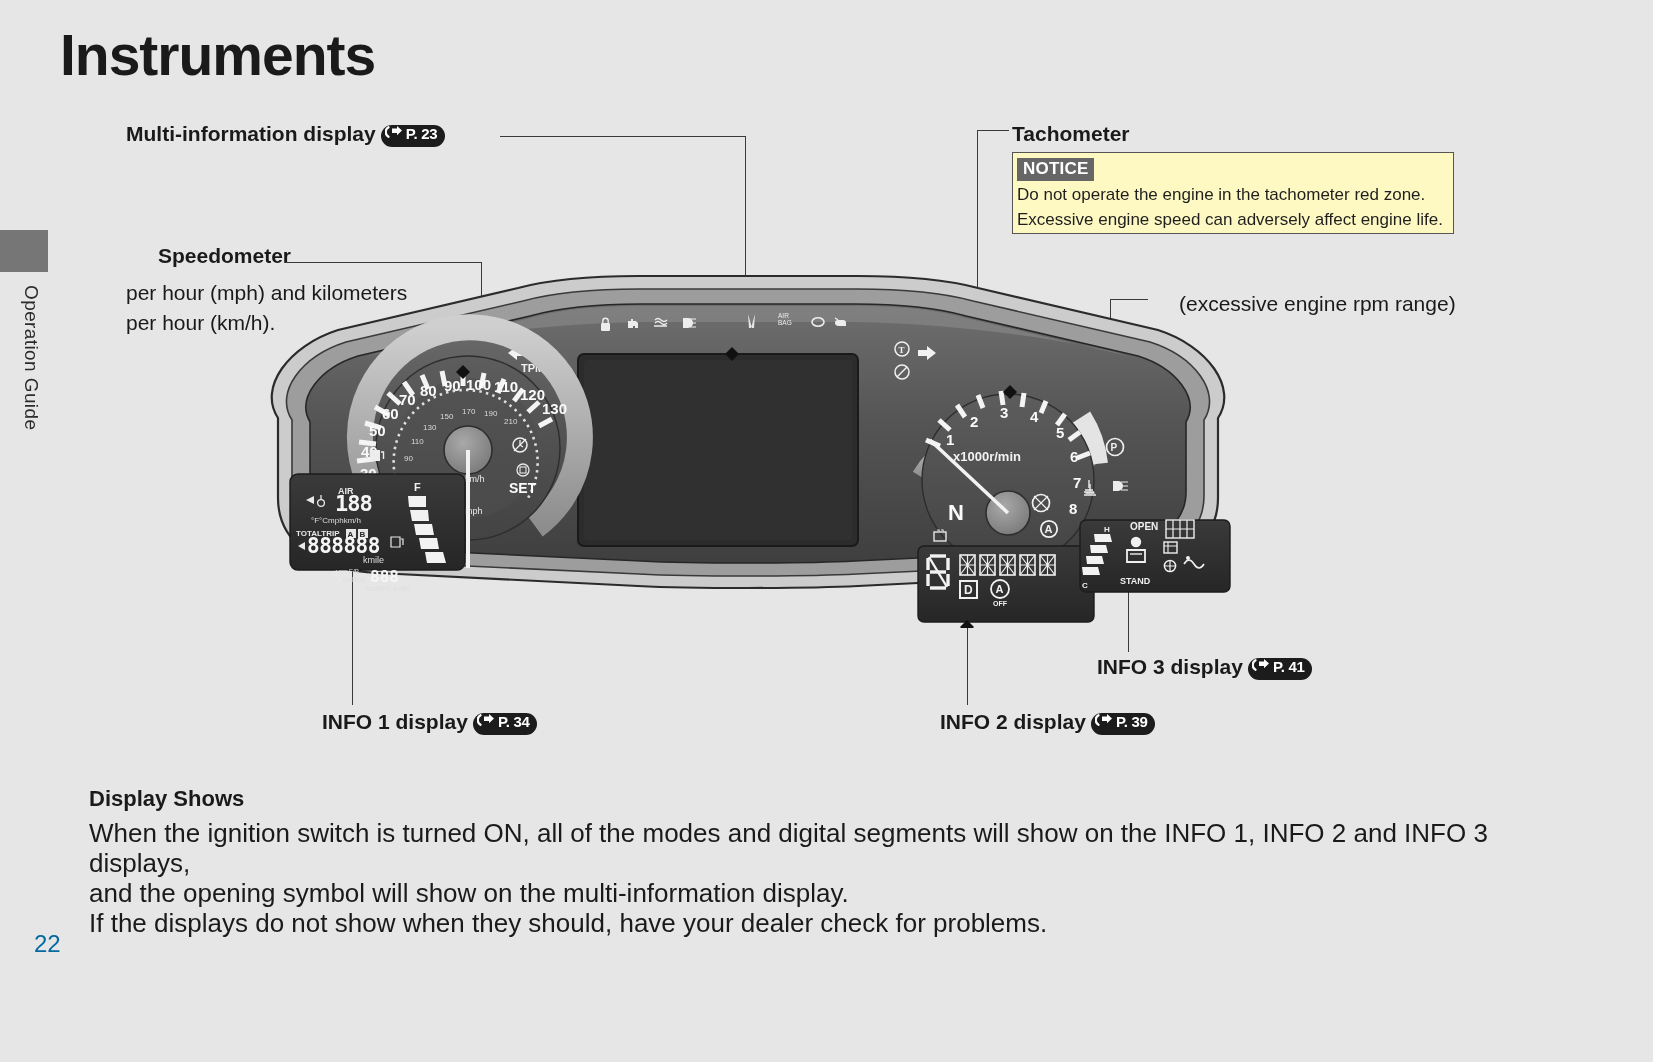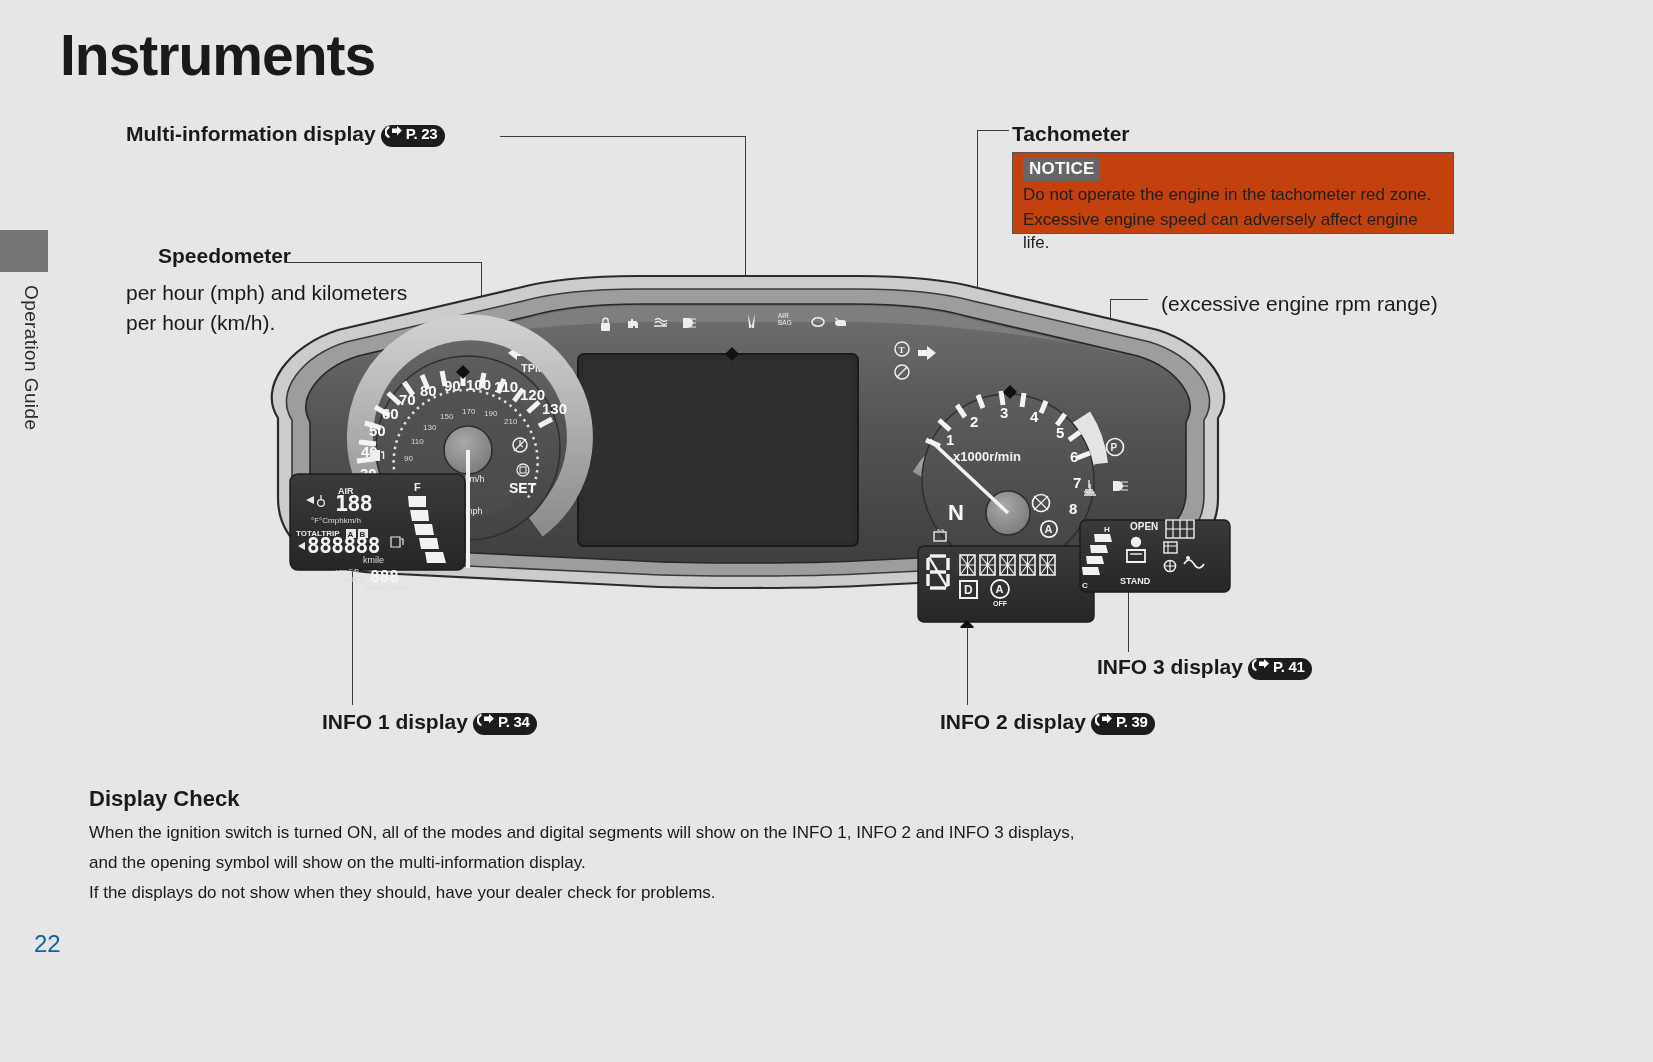--- a/index.html
+++ b/index.html
@@ -67,22 +67,22 @@
 
   
   .ln { position:absolute; background:#3a3a3a; }
   .ln.h { height:1px; }
   .ln.v { width:1px; }
 
   
   #notice-box {
     position:absolute; left:1012px; top:152px;
     width:442px; height:82px;
-    border:1px solid #555; background:#c2410c;
-    padding:5px 10px;
+    border:1px solid #555; background:#fef9c3;
+    padding:5px 4px;
   }
   #notice-tag {
     display:inline-block; background:#666; color:#fff;
     font-size:17px; font-weight:bold; padding:1px 6px 2px;
     letter-spacing:.2px;
   }
   #notice-box p {
     margin:2px 0 0; font-size:17px; line-height:23px; color:#1f1f1f;
   }
 
@@ -91,21 +91,21 @@
   
   #cluster-wrap {
     position:absolute; left:218px; top:268px;
     width:1060px; height:360px;
   }
   #cluster-wrap svg { display:block; }
 
   
   #display-check { position:absolute; left:89px; top:786px; width:1420px; }
   #dc-title { font-size:22px; font-weight:bold; margin-bottom:6px; }
-  #dc-body { font-size:17px; line-height:30px; }
+  #dc-body { font-size:26px; line-height:30px; }
 </style>
 </head>
 <body>
 
 <div id="side-tab"></div>
 <div id="side-label">Operation Guide</div>
 
 <div id="page-title">Instruments</div>
 
 <div id="page-number">22</div>
@@ -141,21 +141,21 @@
 <div class="ln v" style="left:977px; top:130px; height:255px;"></div>
 <div class="ln h" style="left:977px; top:130px; width:32px;"></div>
 
 <div id="notice-box">
   <span id="notice-tag">NOTICE</span>
   <p>Do not operate the engine in the tachometer red zone.</p>
   <p>Excessive engine speed can adversely affect engine life.</p>
 </div>
 
 <div class="callout" style="left:1148px; top:287px;">
-  <div class="sub" style="margin-left:13px; margin-top:5px;">(excessive engine rpm range)</div>
+  <div class="sub" style="margin-left:31px; margin-top:5px;">(excessive engine rpm range)</div>
 </div>
 <div class="ln h" style="left:1110px; top:299px; width:38px;"></div>
 <div class="ln v" style="left:1110px; top:299px; height:148px;"></div>
 <div class="ln h" style="left:1068px; top:447px; width:43px;"></div>
 
 <div class="callout" style="left:1097px; top:655px;">
   <span class="ttl">INFO 3 display</span><span class="pref">
       <span class="arr">
         <svg width="18" height="14" viewBox="0 0 18 14">
           <path d="M3.5 2.2a5.5 5.5 0 0 0 0 9.6" stroke="#fff" stroke-width="2.3" fill="none" stroke-linecap="round"></path>
@@ -610,19 +610,19 @@
   <g>
     <g transform="translate(866,216)">
       <path d="M6,0 v7 M0,11 h12 M1.5,9 h9" stroke="#ededed" stroke-width="1.4" fill="none"></path>
     </g>
   </g>
 
 </svg>
 </div>
 
 <div id="display-check">
-  <div id="dc-title">Display Check</div>
+  <div id="dc-title">Display Shows</div>
   <div id="dc-body">
     <div>When the ignition switch is turned ON, all of the modes and digital segments will show on the INFO 1, INFO 2 and INFO 3 displays,</div>
     <div>and the opening symbol will show on the multi-information display.</div>
     <div>If the displays do not show when they should, have your dealer check for problems.</div>
   </div>
 </div>
 
 </body></html>

